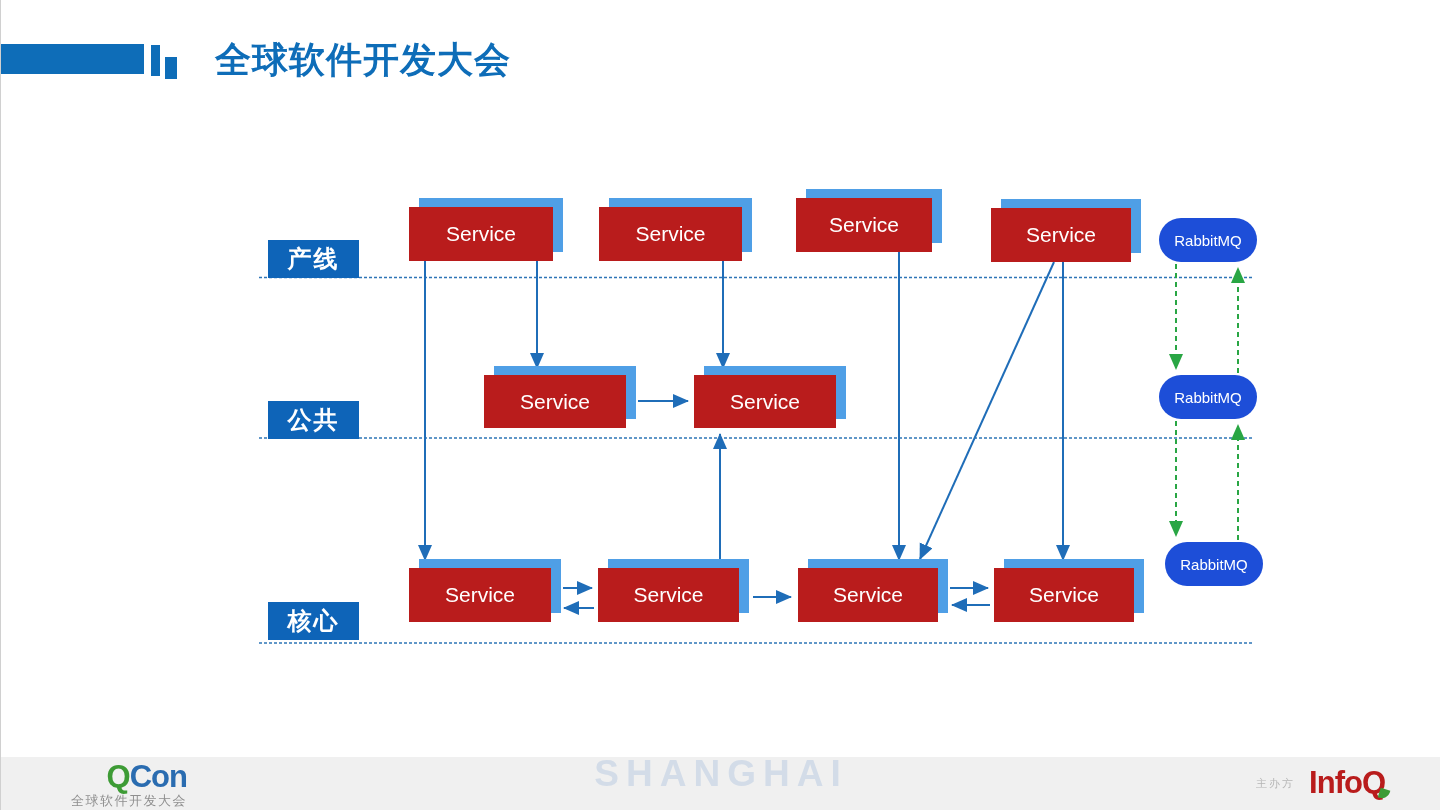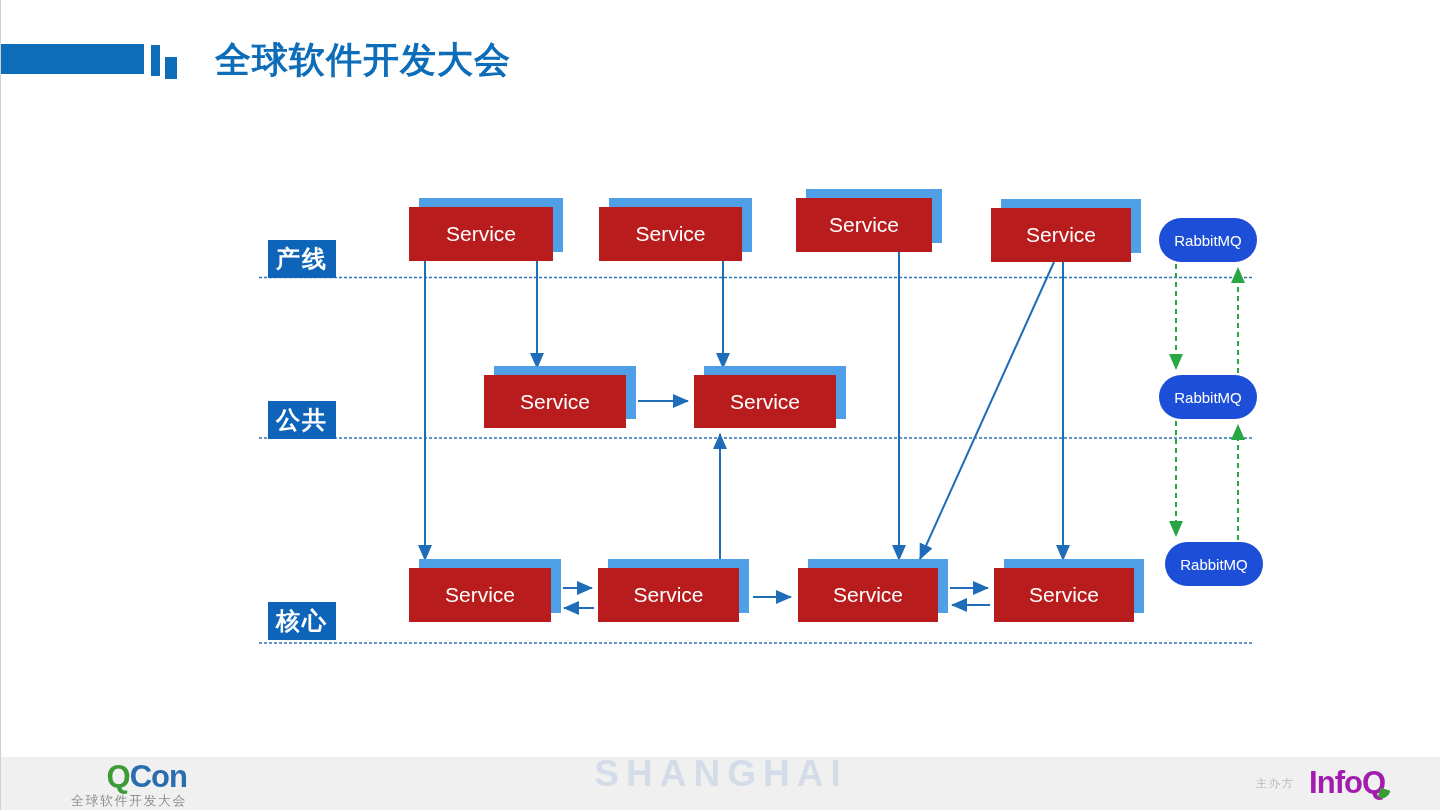--- a/index.html
+++ b/index.html
@@ -11,42 +11,42 @@
   .title-bar   { position:absolute; left:0;   top:44px; width:143px; height:30px; background:#0e6db8; }
   .title-tick1 { position:absolute; left:150px; top:45px; width:9px;  height:31px; background:#0e6db8; }
   .title-tick2 { position:absolute; left:164px; top:57px; width:12px; height:22px; background:#0e6db8; }
   .slide-title { position:absolute; left:214px; top:36px; font-size:36px; font-weight:bold; color:#0e6db8; letter-spacing:1px; }
 
   
   .svc { position:absolute; }
   .svc-back  { position:absolute; left:10px; top:-9px; width:100%; height:100%; background:#4f9fe6; }
   .svc-front { position:absolute; inset:0; background:#b91c1c; color:#ffffff; font-weight:normal; font-size:21px;
                display:flex; align-items:center; justify-content:center; }
-  .row-label { position:absolute; width:68px; height:38px; background:#0e64b8; color:#ffffff; font-weight:bold;
+  .row-label { position:absolute; width:91px; height:38px; background:#0e64b8; color:#ffffff; font-weight:bold;
                font-size:24px; display:flex; align-items:center; justify-content:center; letter-spacing:2px; }
   .mq { position:absolute; width:98px; height:44px; background:#1d4ed8; border-radius:22px; color:#ffffff;
         font-weight:normal; font-size:15px; display:flex; align-items:center; justify-content:center; }
   .arrow-layer { position:absolute; inset:0; pointer-events:none; }
 
   
   .footer { position:absolute; left:0; bottom:0; width:1440px; height:53px; background:#f0f0f0; }
   .qcon { position:absolute; left:70px; top:761px; text-align:right; line-height:1; }
   .qcon-main { font-size:31px; font-weight:bold; letter-spacing:-1px; }
   .qcon-q   { color:#3d9b35; }
   .qcon-con { color:#2a6cb0; }
   .qcon-sub { font-size:13px; color:#8f8f8f; letter-spacing:1.5px; margin-top:2px; }
   .city { position:absolute; left:0; top:753px; width:1440px; text-align:center; font-size:37px; font-weight:800;
           color:#d3dce8; letter-spacing:7px; }
   .hosts { position:absolute; right:55px; top:765px; display:flex; align-items:center; gap:14px; }
   .host-label { font-size:11px; color:#b5b5b5; letter-spacing:2px; }
   .geekbang { text-align:left; line-height:1; }
   .gb-main { font-size:25px; font-weight:bold; color:#1c1c1c; letter-spacing:-1px; }
   .gb-orange { color:#e8541e; }
   .gb-sub { font-size:10px; color:#3a3a3a; letter-spacing:4px; margin-top:2px; margin-left:2px; }
-  .infoq { position:relative; font-size:31px; font-weight:800; color:#a21caf; letter-spacing:-1px; }
+  .infoq { position:relative; font-size:31px; font-weight:800; color:#b91c1c; letter-spacing:-1px; }
   .infoq::after { content:""; position:absolute; right:-4px; bottom:2px; width:10px; height:10px;
                   background:#3d9b35; border-radius:0 0 8px 0; transform:rotate(18deg); }
 </style>
 </head>
 <body>
 
 <div class="slide">
 
   <div class="title-bar"></div>
   <div class="title-tick1"></div>

